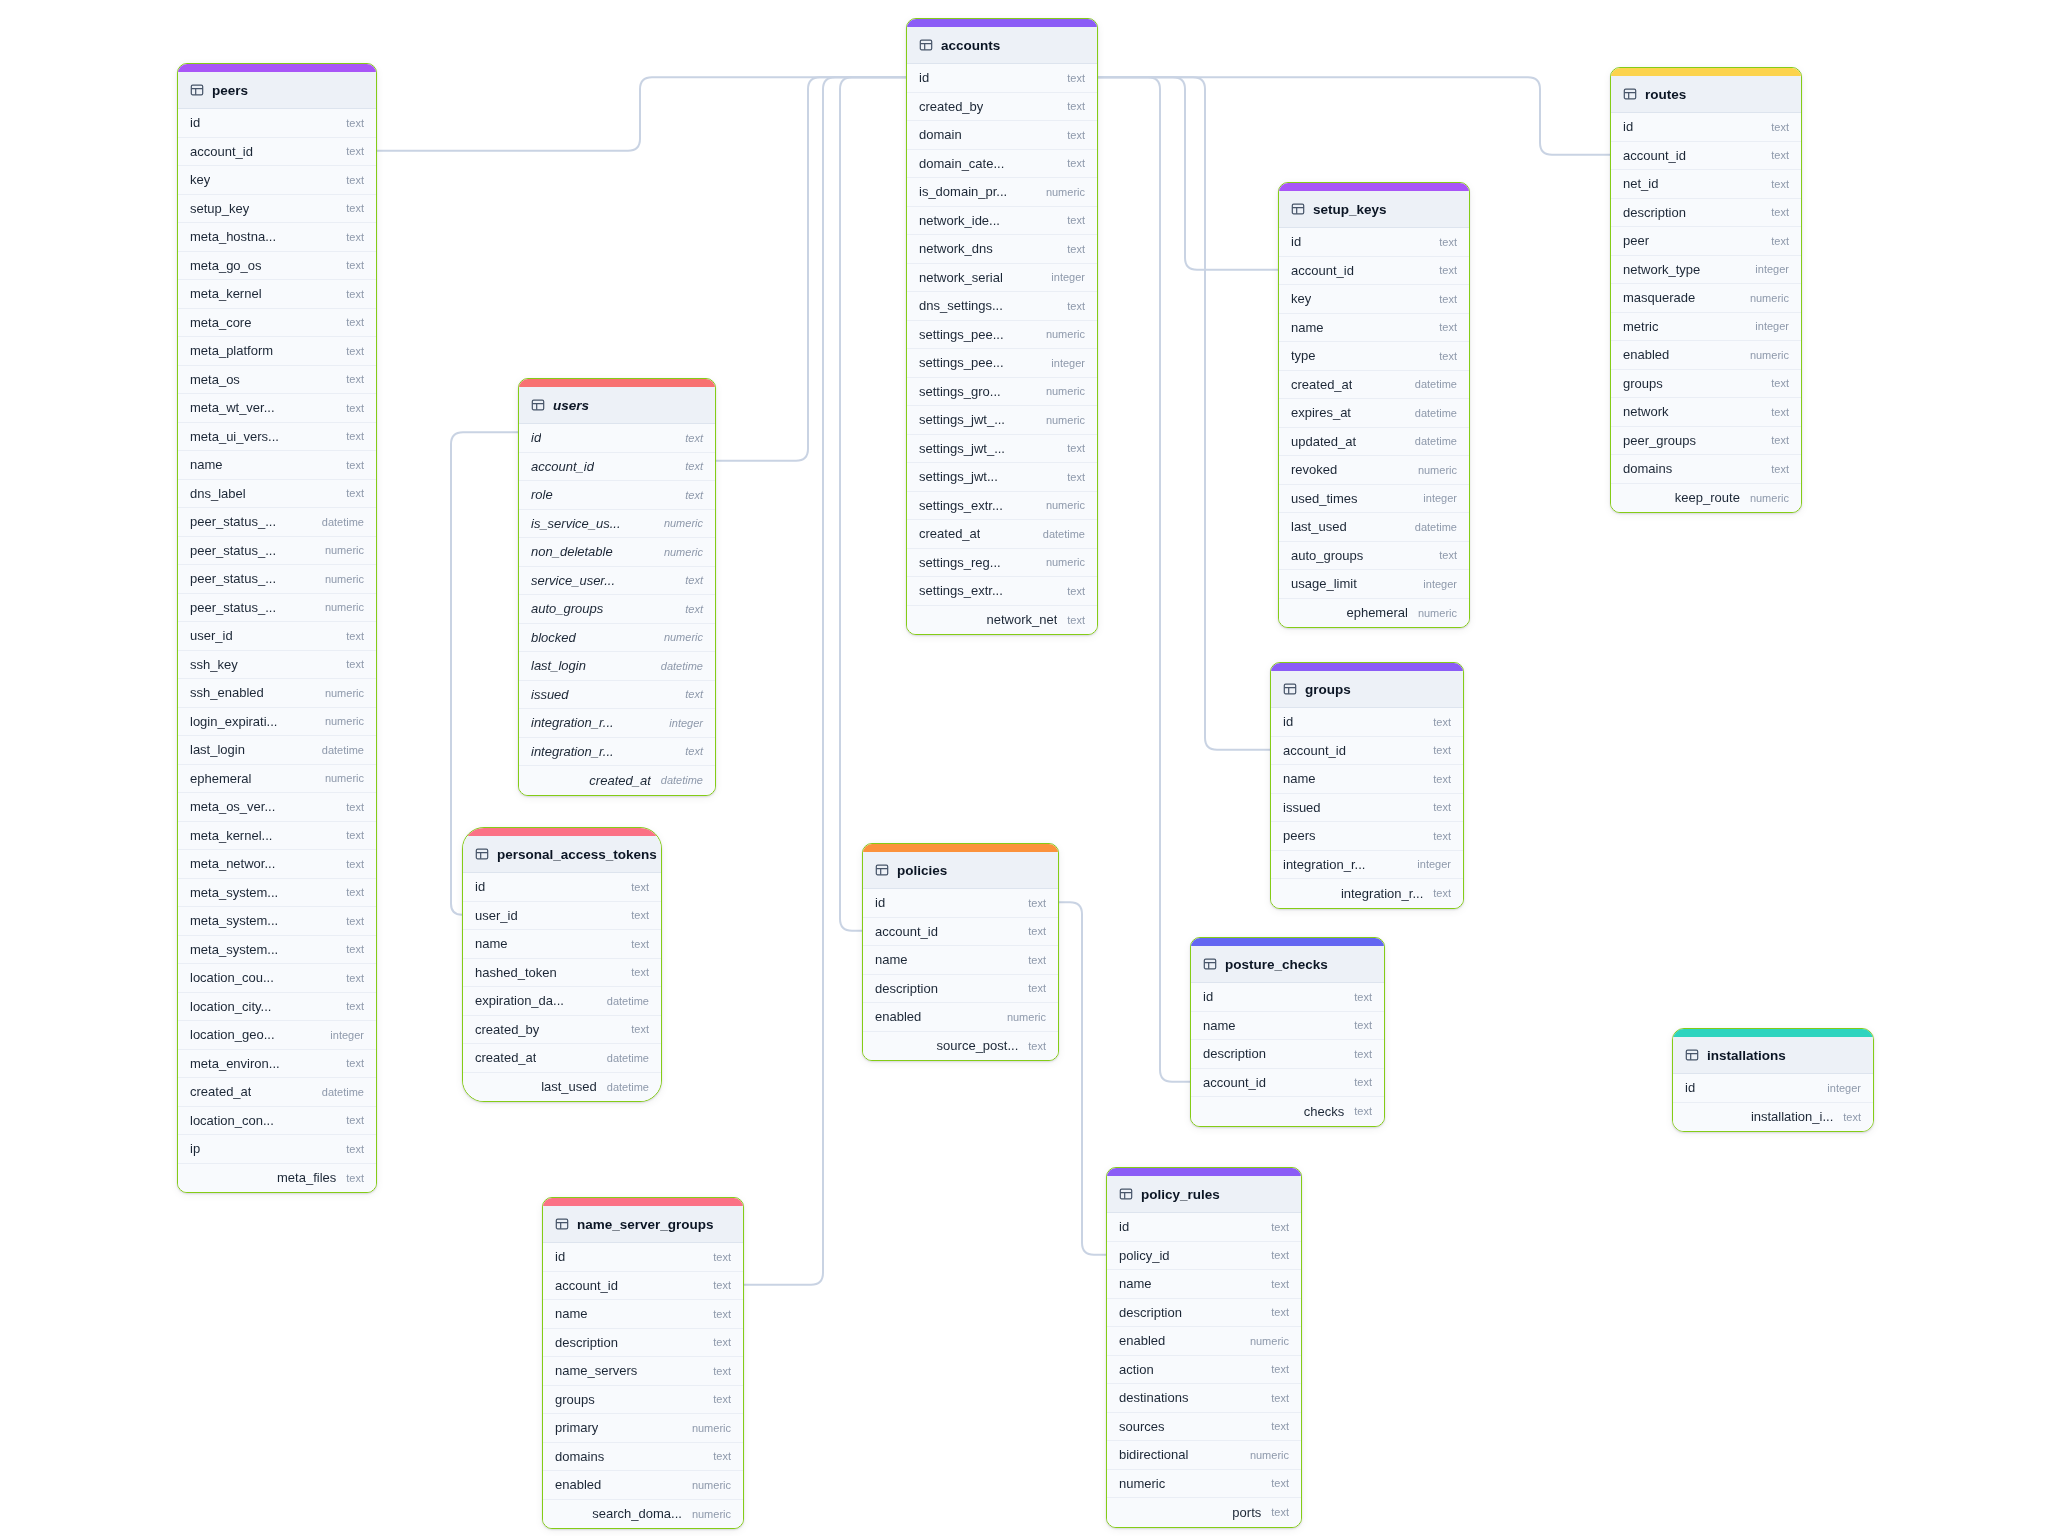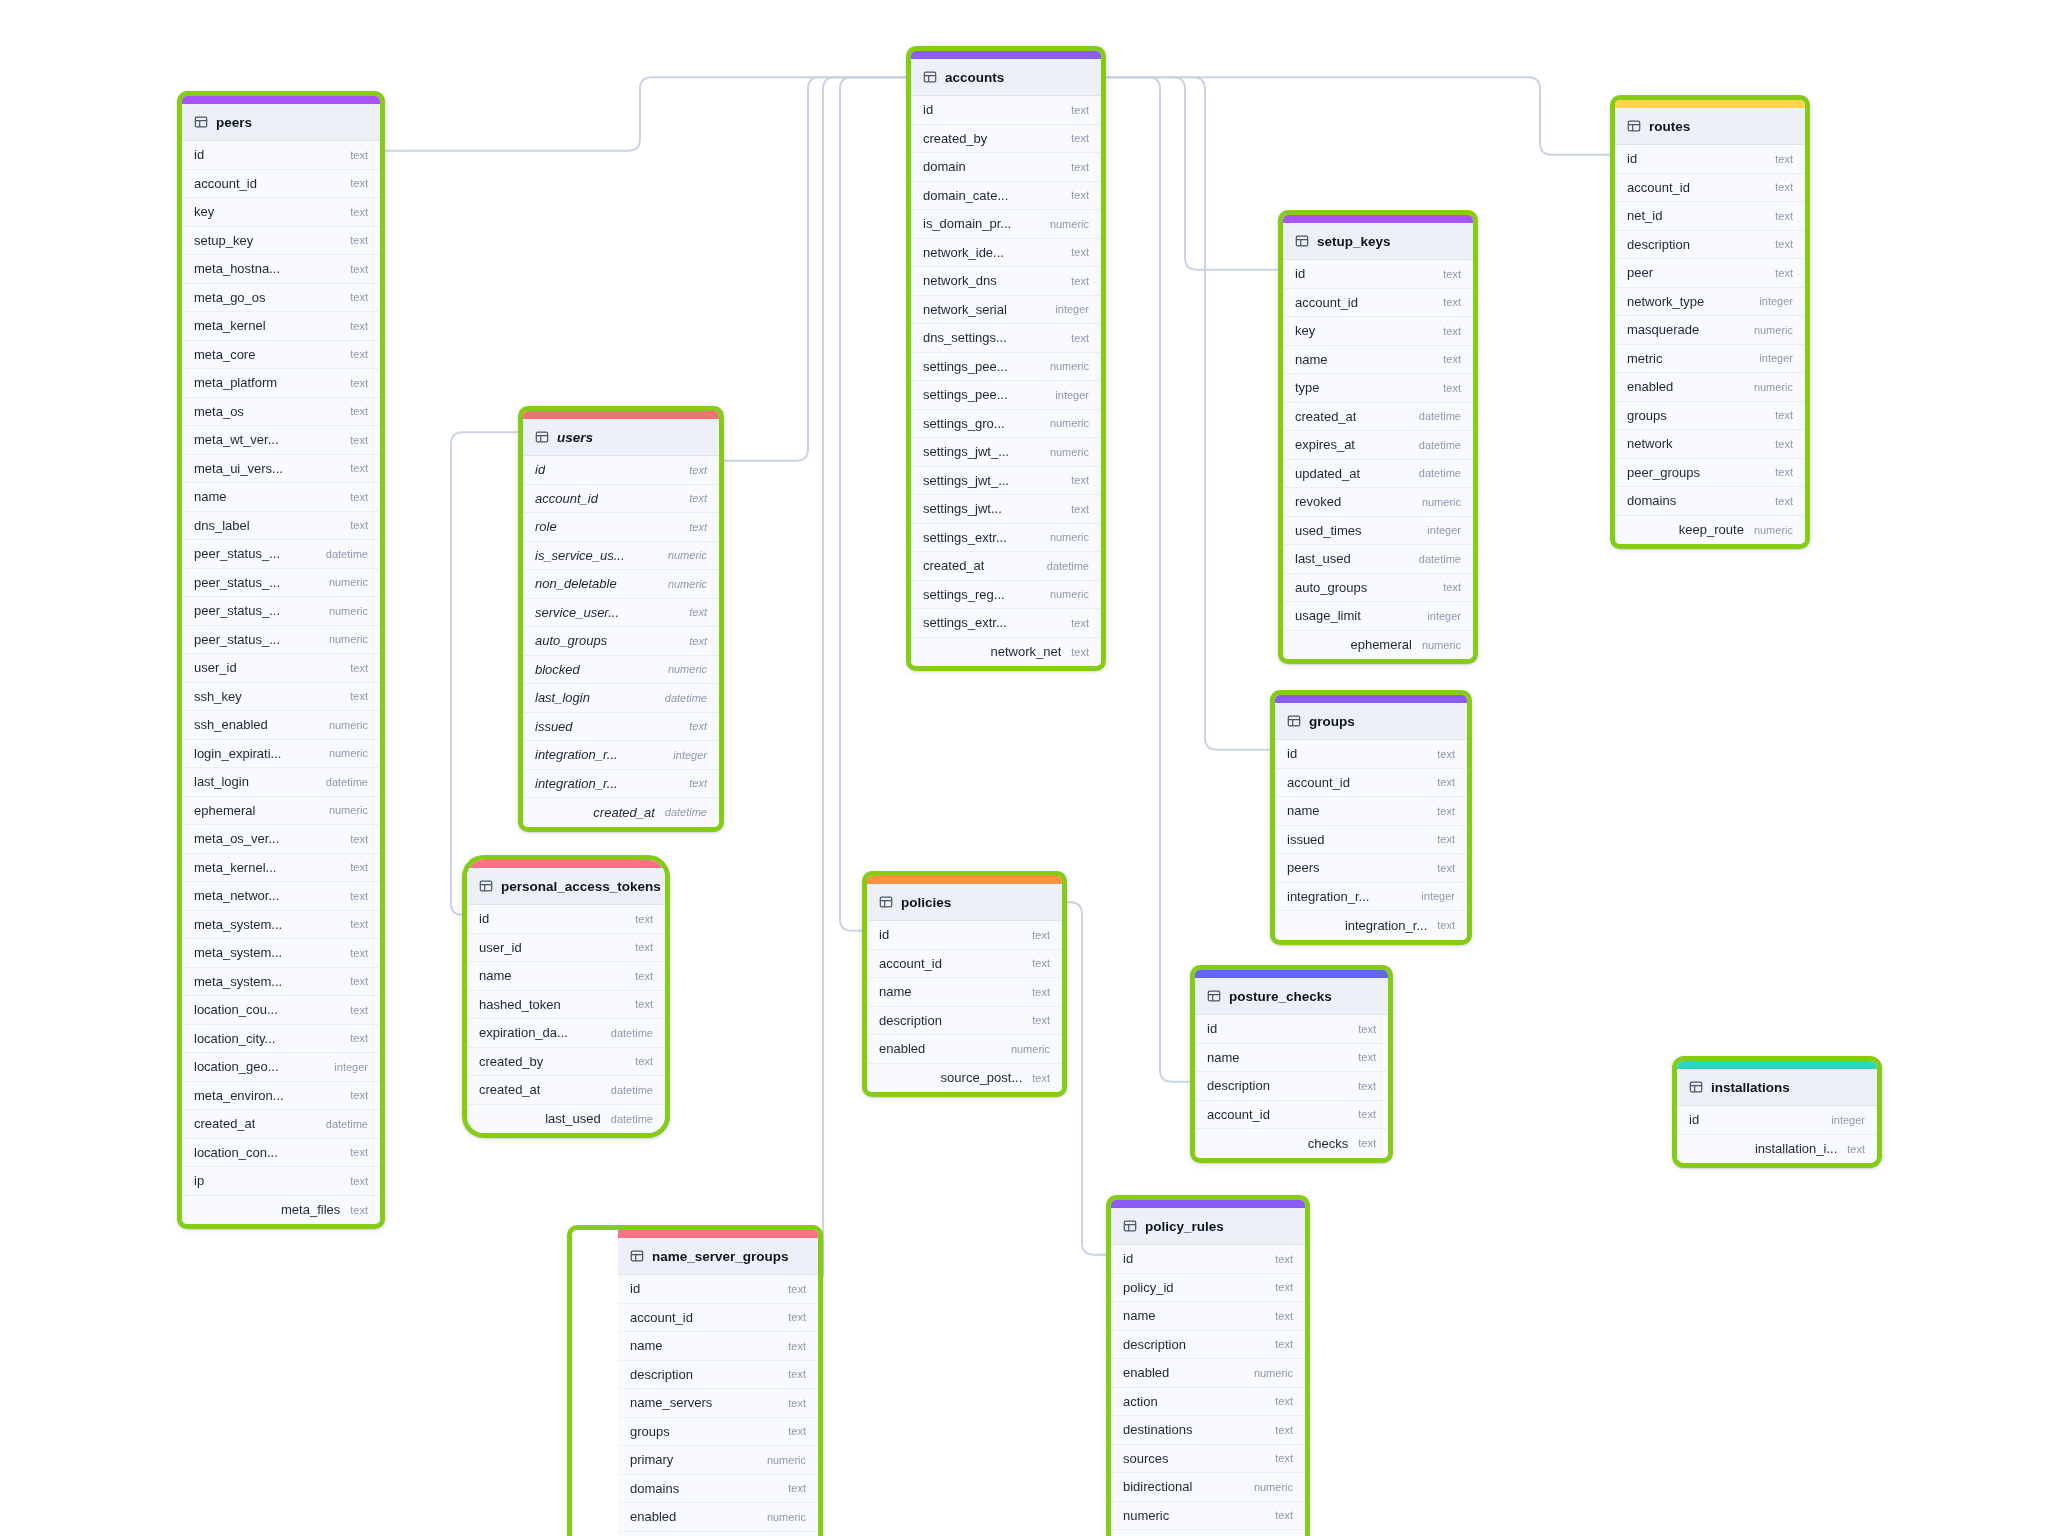--- a/index.html
+++ b/index.html
@@ -1,23 +1,23 @@
 <!DOCTYPE html>
 <html><head>
 <meta charset="utf-8">
 <title></title>
 <style>
   html,body{margin:0;padding:0;background:#ffffff;}
   body{width:2048px;height:1536px;overflow:hidden;
        font-family:"Liberation Sans", sans-serif;}
   #canvas{position:relative;width:2048px;height:1536px;background:#ffffff;}
   #wires{position:absolute;left:0;top:0;z-index:0;}
-  .table-node{position:absolute;z-index:1;background:#ffffff;border:5px solid #84cc16;
+  .table-node{position:absolute;z-index:1;background:#ffffff;border:1px solid #84cc16;
       border-radius:10px;overflow:hidden;
-      box-shadow:0 1px 2px rgba(15,23,42,.14),0 2px 8px rgba(15,23,42,.06);margin-top:28px;}
+      box-shadow:0 1px 2px rgba(15,23,42,.14),0 2px 8px rgba(15,23,42,.06);}
   .strip{height:8px;width:100%;}
   .thead{height:37px;box-sizing:border-box;display:flex;align-items:center;gap:8px;
       padding:0 12px;background:#edf1f7;border-bottom:1px solid #dde4ee;}
   .ticon{display:inline-flex;color:#475569;flex:0 0 auto;}
   .tname{font-size:13.5px;font-weight:700;color:#0b1524;white-space:nowrap;}
   .frow{height:28.5px;box-sizing:border-box;display:flex;align-items:center;
       justify-content:space-between;padding:0 12px;background:#f8fafd;
       border-bottom:1px solid #eaeef5;}
   .frow:last-child{border-bottom:none;justify-content:flex-end;}
   .fname{font-size:13px;color:#1c2736;white-space:nowrap;overflow:hidden;}
@@ -313,21 +313,21 @@
         <div class="frow">
     <span class="fname">created_at</span>
     <span class="ftype">datetime</span>
   </div>
         <div class="frow">
     <span class="fname">last_used</span>
     <span class="ftype">datetime</span>
   </div>
       </div>
   </div>
-    <div class="table-node" style="left: 567px; top: 1197px; width: 200px; padding-left: 46px;">
+    <div class="table-node" style="left: 542px; top: 1197px; width: 200px;">
     <div class="strip" style="background: rgb(251, 113, 133);"></div>
     <div class="thead">
       <span class="ticon">
         <svg viewBox="0 0 16 16" width="14" height="14" aria-hidden="true">
           <rect x="1.5" y="2.5" width="13" height="11" rx="1.5" fill="none" stroke="currentColor" stroke-width="1.4"></rect>
           <line x1="1.5" y1="6.5" x2="14.5" y2="6.5" stroke="currentColor" stroke-width="1.4"></line>
           <line x1="6.5" y1="6.5" x2="6.5" y2="13.5" stroke="currentColor" stroke-width="1.4"></line>
         </svg>
       </span>
       <span class="tname">name_server_groups</span>

